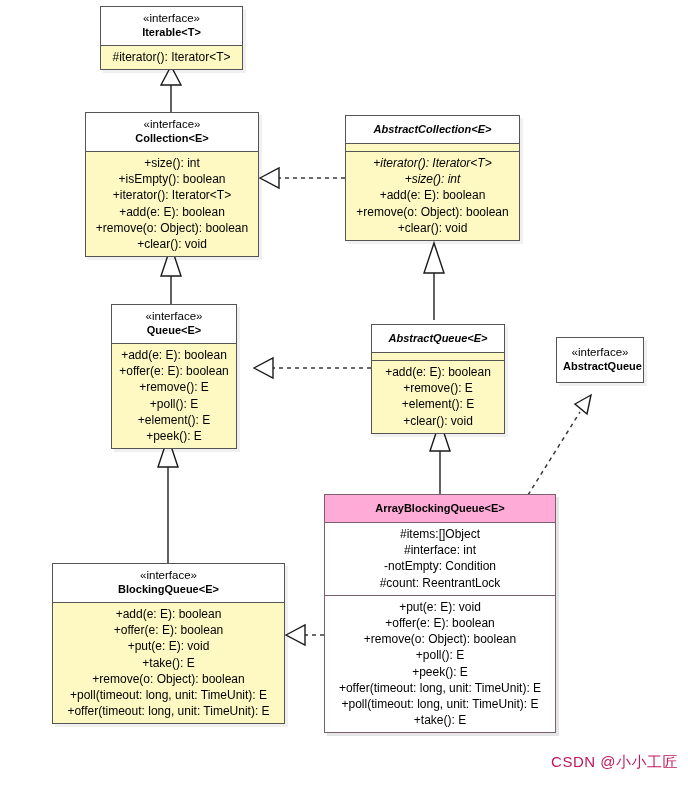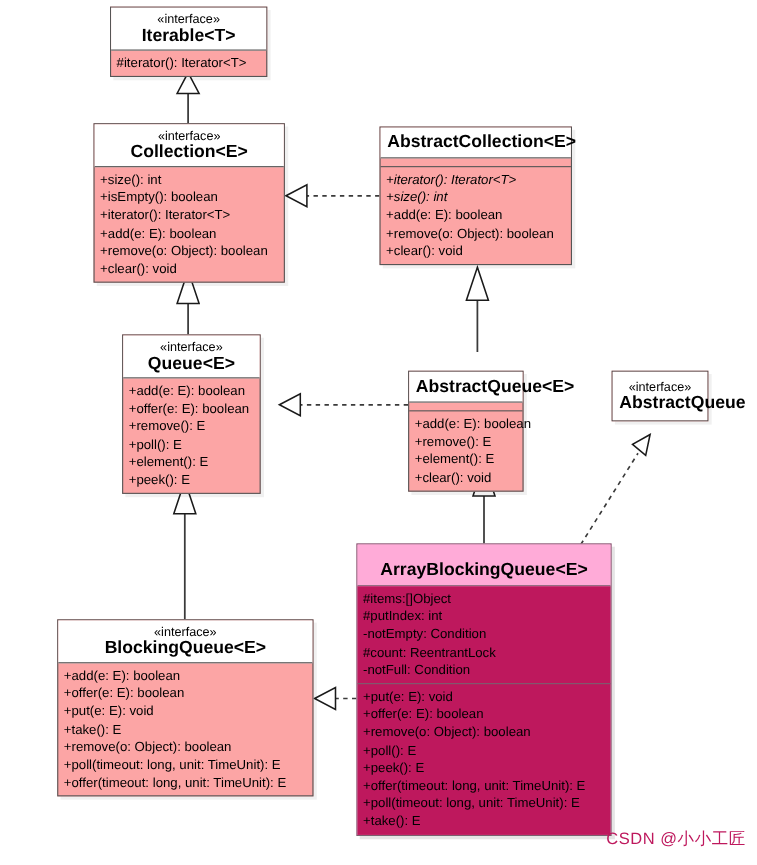--- a/index.html
+++ b/index.html
@@ -16,60 +16,61 @@
     width: 688px;
     height: 786px;
     background: #ffffff;
     overflow: hidden;
   }
 
   
   .uml-box {
     position: absolute;
     box-sizing: border-box;
-    background: #fca5a5;
+    background: #fef9c3;
     border: 1px solid #555555;
     box-shadow: 3px 3px 0 rgba(0,0,0,0.06);
     z-index: 5;
   }
   .uml-box.pink {
     background: #ffabd8;
     border: 1px solid #7a5f6e;
     box-shadow: 3px 3px 0 rgba(0,0,0,0.10);
   }
   .uml-box.pink .box-header { background: #ffabd8; }
-  .uml-box.pink .compartment { background: #be185d; }
+  .uml-box.pink .compartment { background: #ffffff; }
   .uml-box.pink .box-header,
   .uml-box.pink .compartment.empty-attrs { border-bottom-color: #7a5f6e; }
   .uml-box.pink .compartment { border-top-color: #7a5f6e; }
 
   .box-header {
     padding: 4px 6px 5px 6px;
     text-align: center;
     border-bottom: 1px solid #555555;
     background: #ffffff;
   }
   .stereotype {
     display: block;
     font-size: 11.5px;
     line-height: 14px;
     color: #000000;
   }
   .class-name {
     display: block;
-    font-size: 16px;
+    font-size: 11px;
     line-height: 15px;
     font-weight: bold;
     color: #000000;
   }
-  .class-name.abstract { }
+  .class-name.abstract { font-style: italic; }
 
   .compartment {
     padding: 3px 5px 4px 5px;
     border-top: 0;
+    text-align: center;
   }
   .compartment.empty-attrs {
     height: 7px;
     padding: 0;
     border-bottom: 1px solid #555555;
   }
   .member {
     font-size: 12px;
     line-height: 16.2px;
     color: #000000;
@@ -212,21 +213,21 @@
     <div class="compartment">
       <div class="member">+add(e: E): boolean</div>
       <div class="member">+offer(e: E): boolean</div>
       <div class="member">+remove(): E</div>
       <div class="member">+poll(): E</div>
       <div class="member">+element(): E</div>
       <div class="member">+peek(): E</div>
     </div>
   </div>
 
-  <div class="uml-box" style="left:371px; top:337px; width:105px;">
+  <div class="uml-box" style="left:371px; top:324px; width:134px;">
     <div class="box-header" style="padding-top:6px; padding-bottom:6px;">
       <span class="class-name abstract">AbstractQueue&lt;E&gt;</span>
     </div>
     <div class="compartment empty-attrs"></div>
     <div class="compartment">
       <div class="member">+add(e: E): boolean</div>
       <div class="member">+remove(): E</div>
       <div class="member">+element(): E</div>
       <div class="member">+clear(): void</div>
     </div>
@@ -249,29 +250,28 @@
       <div class="member">+offer(e: E): boolean</div>
       <div class="member">+put(e: E): void</div>
       <div class="member">+take(): E</div>
       <div class="member">+remove(o: Object): boolean</div>
       <div class="member">+poll(timeout: long, unit: TimeUnit): E</div>
       <div class="member">+offer(timeout: long, unit: TimeUnit): E</div>
     </div>
   </div>
 
   <div class="uml-box pink" style="left:324px; top:494px; width:232px;">
-    <div class="box-header" style="padding-top:16px; padding-bottom:6px;">
+    <div class="box-header" style="padding-top:6px; padding-bottom:6px;">
       <span class="class-name">ArrayBlockingQueue&lt;E&gt;</span>
     </div>
     <div class="compartment">
       <div class="member">#items:[]Object</div>
-      <div class="member">#putIndex: int</div>
+      <div class="member">#interface: int</div>
       <div class="member">-notEmpty: Condition</div>
       <div class="member">#count: ReentrantLock</div>
-      <div class="member">-notFull: Condition</div>
     </div>
     <div class="compartment" style="border-top:1px solid #7a5f6e;">
       <div class="member">+put(e: E): void</div>
       <div class="member">+offer(e: E): boolean</div>
       <div class="member">+remove(o: Object): boolean</div>
       <div class="member">+poll(): E</div>
       <div class="member">+peek(): E</div>
       <div class="member">+offer(timeout: long, unit: TimeUnit): E</div>
       <div class="member">+poll(timeout: long, unit: TimeUnit): E</div>
       <div class="member">+take(): E</div>

